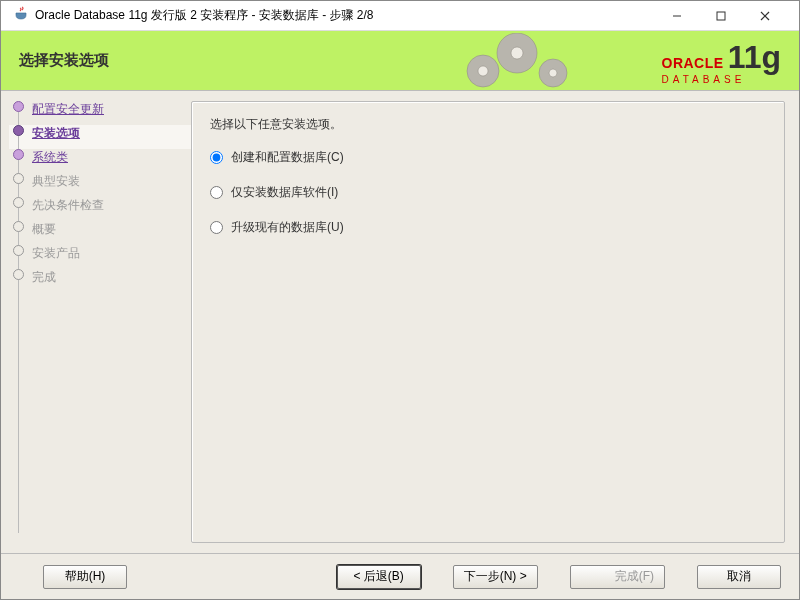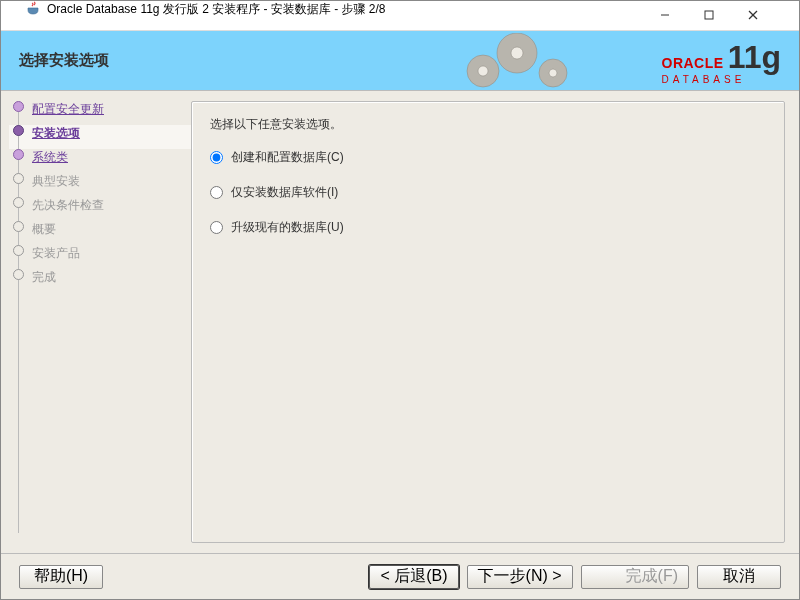--- a/index.html
+++ b/index.html
@@ -1,23 +1,23 @@
 <!DOCTYPE html>
 <html><head>
 <meta charset="utf-8">
 <style>
 * { box-sizing: border-box; margin: 0; padding: 0; }
 body { font-family: "Microsoft YaHei", Tahoma, sans-serif; font-size: 12px; background: #fff; }
 .window { width: 800px; height: 600px; border: 1px solid #888; background: #fff; display: flex; flex-direction: column; }
-.titlebar { height: 30px; background: #fff; border-bottom: 1px solid #ddd; display: flex; padding: 0 24px; }
+.titlebar { height: 30px; background: #fff; border-bottom: 1px solid #ddd; display: flex; align-items: center; padding: 0 12px; }
 .titlebar .cup { margin-right: 6px; }
 .titlebar .title { flex: 1; font-size: 12px; color: #000; }
 .winbtns { display: flex; gap: 0; }
 .winbtn { width: 44px; height: 28px; display: flex; align-items: center; justify-content: center; color: #333; cursor: pointer; }
-.header { height: 60px; background: #7dd3fc; border-bottom: 1px solid #bbb; display: flex; align-items: center; padding: 0 18px; position: relative; }
+.header { height: 60px; background: #bef264; border-bottom: 1px solid #bbb; display: flex; align-items: center; padding: 0 18px; position: relative; }
 .header-title { font-size: 15px; color: #333; font-weight: bold; }
 .gears { position: absolute; right: 200px; top: 2px; }
 .oracle-logo { position: absolute; right: 18px; top: 8px; text-align: left; }
 .oracle-logo .o1 { font-family: Arial; font-weight: bold; font-size: 14px; color: #d00000; letter-spacing: 0.5px; display: inline; }
 .oracle-logo .o2 { font-family: Arial; font-weight: bold; font-size: 32px; color: #333; margin-left: 4px; display: inline; }
 .oracle-logo .o3 { font-family: Arial; font-size: 10px; color: #d00000; letter-spacing: 4px; display: block; margin-top: -2px; }
 .body { flex: 1; display: flex; background: #eeebe4; }
 .sidebar { width: 190px; padding: 10px 0 10px 8px; position: relative; }
 .step { display: flex; align-items: flex-start; height: 24px; padding-left: 4px; position: relative; }
 .step .dot { width: 11px; height: 11px; border-radius: 50%; background: #eeebe4; border: 1px solid #999; margin-right: 8px; z-index: 2; }
@@ -29,21 +29,21 @@
 .step.active { background: #f8f6f2; }
 .step.pending .lbl { color: #999; }
 .line { position: absolute; left: 17px; top: 18px; bottom: 20px; width: 1px; background: #bbb; z-index: 1; }
 .main { flex: 1; background: #eeebe4; padding: 10px 14px 10px 0; }
 .panel { width: 100%; height: 100%; background: #eeebe4; border: 1px solid #bbb; border-radius: 2px; padding: 14px 18px; box-shadow: inset 1px 1px 0 #fff; }
 .prompt { font-size: 12px; color: #333; margin-bottom: 16px; }
 .radio-row { display: flex; align-items: center; margin-bottom: 18px; font-size: 12px; color: #333; }
 .radio-row input { margin-right: 8px; }
 .footer { height: 46px; background: #eeebe4; border-top: 1px solid #bbb; display: flex; align-items: center; padding: 0 18px; gap: 8px; }
 .footer .spacer { flex: 1; }
-.btn { min-width: 84px; height: 24px; background: linear-gradient(#fefefe,#e4e1d8); border: 1px solid #888; border-radius: 2px; font-size: 16px; cursor: pointer; padding: 0 10px; display: inline-flex; align-items: center; justify-content: center; }
+.btn { min-width: 84px; height: 24px; background: linear-gradient(#fefefe,#e4e1d8); border: 1px solid #888; border-radius: 2px; font-size: 12px; cursor: pointer; padding: 0 10px; display: inline-flex; align-items: center; justify-content: center; margin-left: 24px; }
 .btn:disabled { color: #999; cursor: default; padding-left: 44px; }
 .btn.default { border: 1px solid #555; box-shadow: 0 0 0 1px #333; }
 </style>
 </head>
 <body>
 
 <div class="window">
   <div class="titlebar">
     <span class="cup">
       <svg width="16" height="16" viewBox="0 0 16 16">

